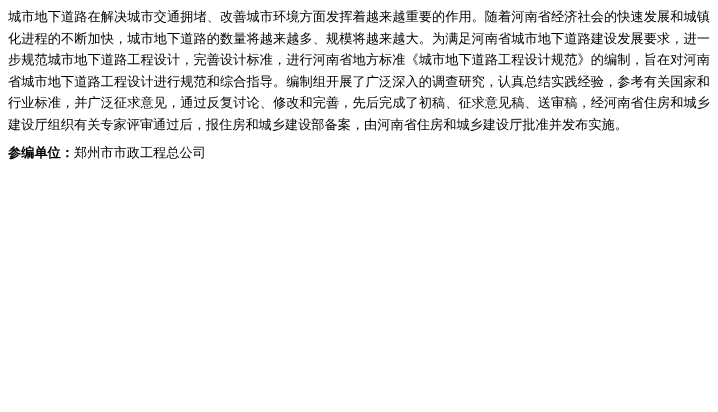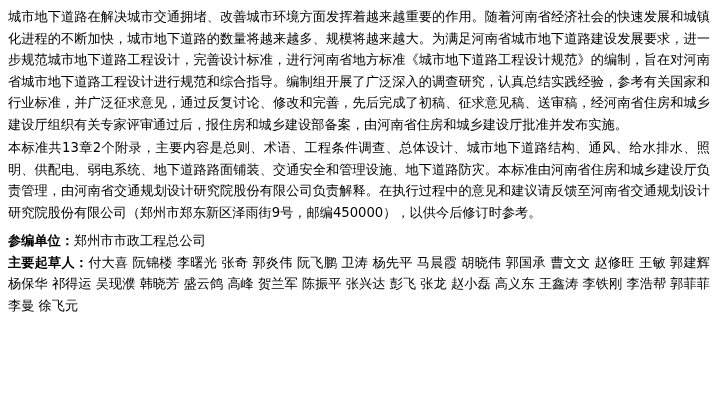--- a/index.html
+++ b/index.html
@@ -55,27 +55,23 @@
     text-justify: inter-ideograph;
   }
 </style>
 </head>
 <body>
 
 <div class="page">
 
   <p class="para para-indent">城市地下道路在解决城市交通拥堵、改善城市环境方面发挥着越来越重要的作用。随着河南省经济社会的快速发展和城镇化进程的不断加快，城市地下道路的数量将越来越多、规模将越来越大。为满足河南省城市地下道路建设发展要求，进一步规范城市地下道路工程设计，完善设计标准，进行河南省地方标准《城市地下道路工程设计规范》的编制，旨在对河南省城市地下道路工程设计进行规范和综合指导。编制组开展了广泛深入的调查研究，认真总结实践经验，参考有关国家和行业标准，并广泛征求意见，通过反复讨论、修改和完善，先后完成了初稿、征求意见稿、送审稿，经河南省住房和城乡建设厅组织有关专家评审通过后，报住房和城乡建设部备案，由河南省住房和城乡建设厅批准并发布实施。</p>
 
-  <p class="para para-indent">本标准共13章2个附录，主要内容是总则、术语、工程条件调查、总体设计、城市地下道路结构、通风、给水排水、照明、供配电、弱电系统、地下道路路面铺装、交通安全和管理设施、地下道路防灾。本标准由河南省住房和城乡建设厅负责管理，由河南省交通规划设计研究院股份有限公司负责解释。在执行过程中的意见和建议请反馈至河南省交通规划设计研究院股份有限公司（郑州市郑东新区泽雨街9号，邮编450000），以供今后修订时参考。</p>
 
   <div class="spacer"></div>
 
 
   <p class="kv">
     <span class="kv-label">参编单位：</span><span class="kv-value">郑州市市政工程总公司</span>
   </p>
 
-  <p class="kv-block">
-    <span class="kv-label">主要起草人：</span><span class="kv-value">付大喜 阮锦楼 李曙光 张奇 郭炎伟 阮飞鹏 卫涛 杨先平 马晨霞 胡晓伟 郭国承 曹文文 赵修旺 王敏 郭建辉 杨保华 祁得运 吴现濮 韩晓芳 盛云鸽 高峰 贺兰军 陈振平 张兴达 彭飞 张龙 赵小磊 高义东 王鑫涛 李铁刚 李浩帮 郭菲菲 李曼 徐飞元</span>
-  </p>
 
 
 </div>
 
 </body></html>

